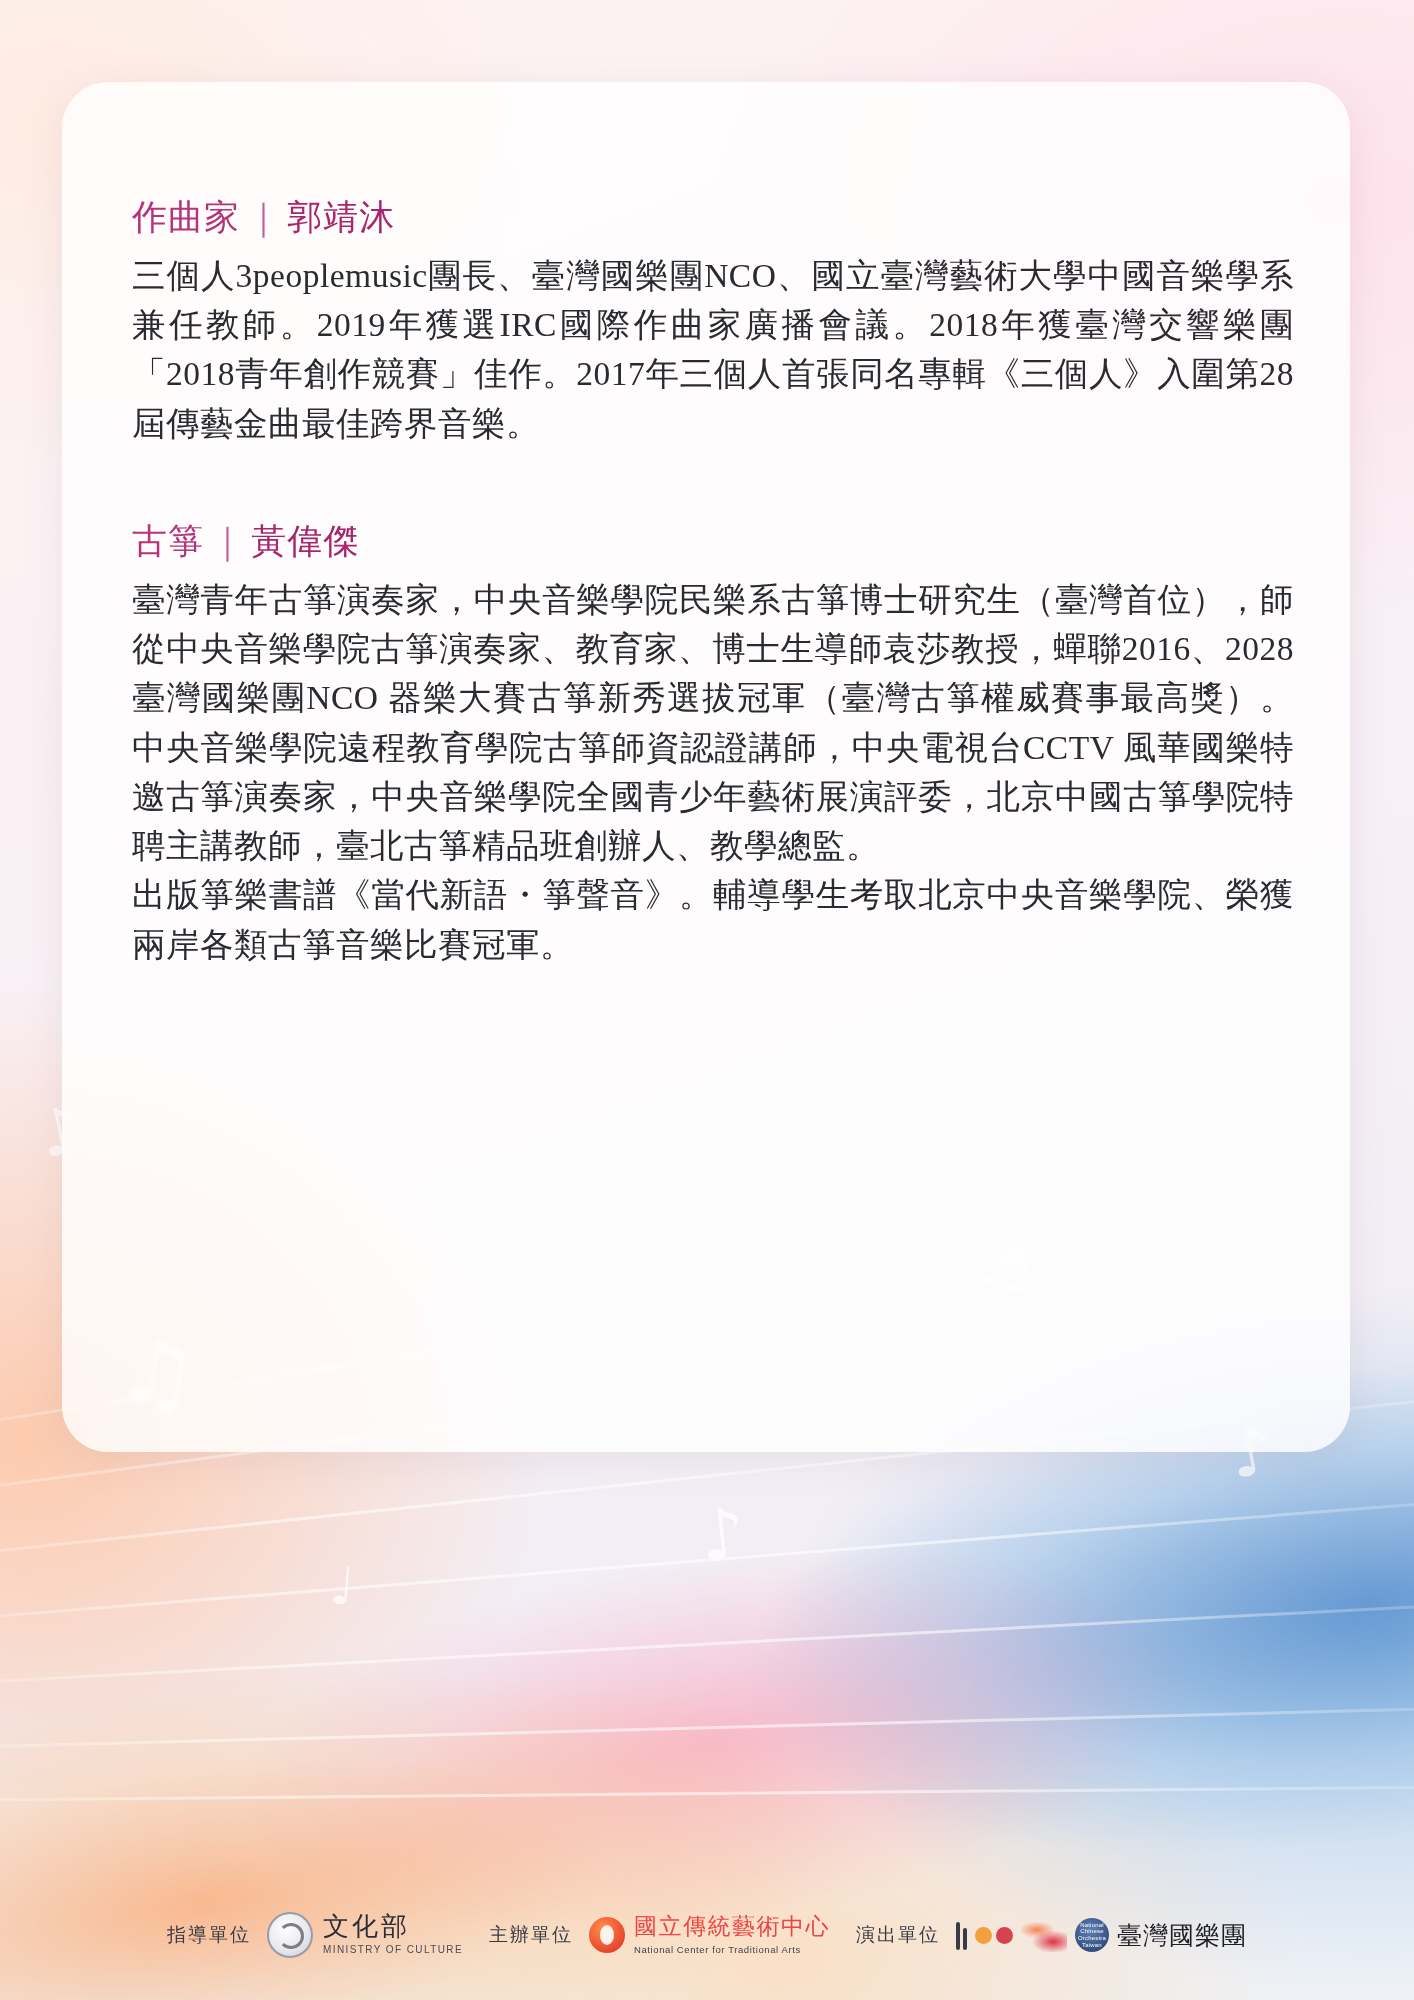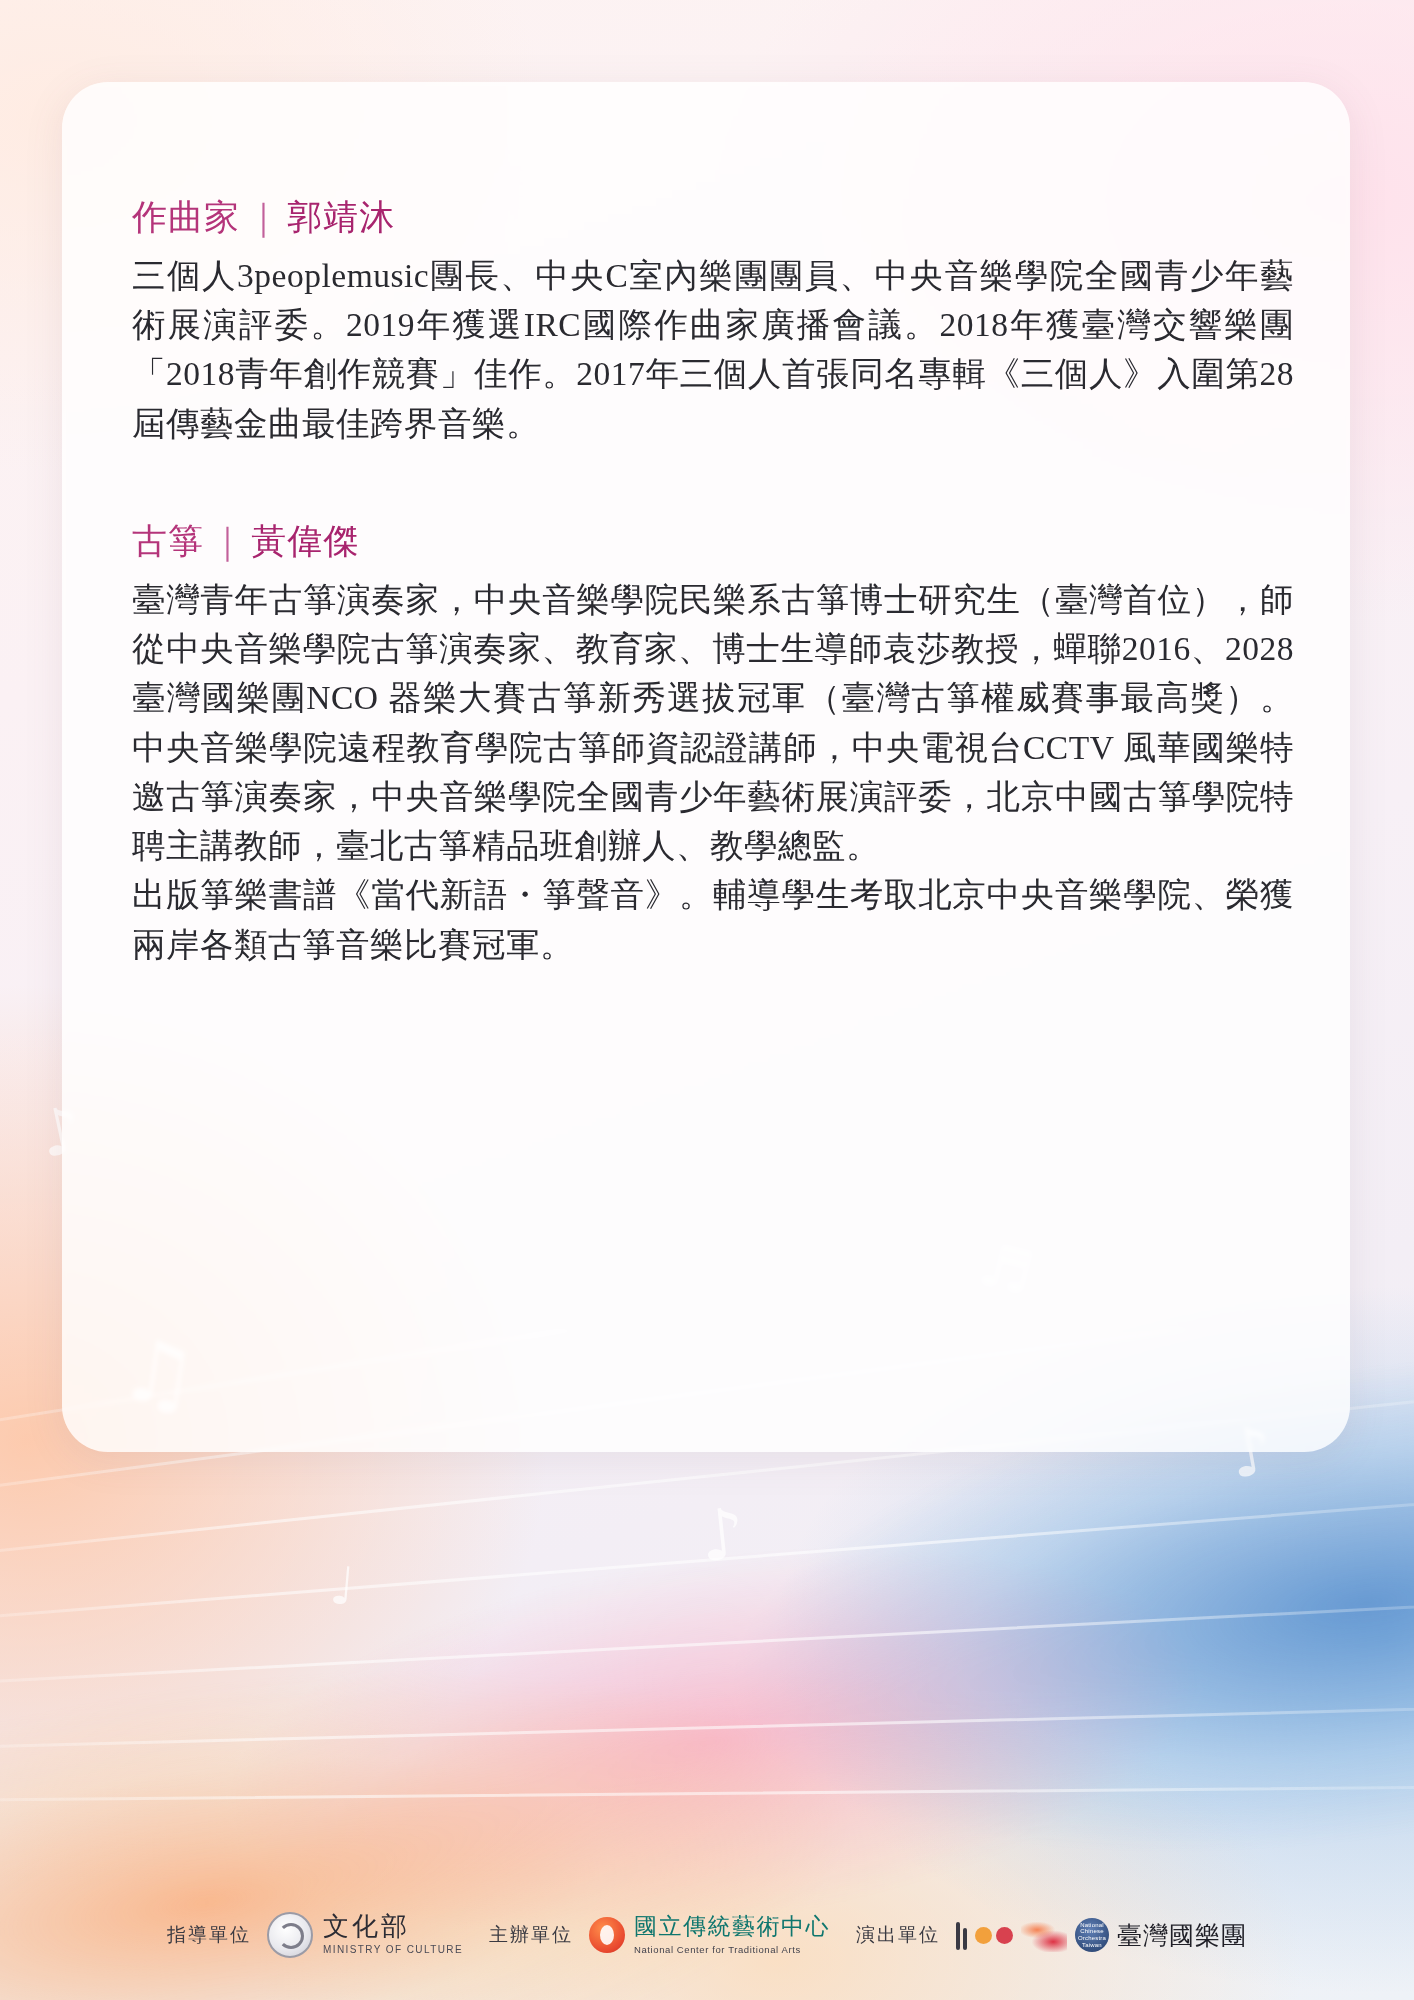--- a/index.html
+++ b/index.html
@@ -151,21 +151,21 @@
     position: relative;
   }
   .ncfta-mark::after {
     content: "";
     position: absolute; left: 11px; top: 8px;
     width: 14px; height: 20px; border-radius: 50% 50% 50% 50%;
     background: #ffffff;
     opacity: 0.9;
   }
   .ncfta-text { line-height: 1.1; }
-  .ncfta-cn { font-size: 23px; color: #0f766e; letter-spacing: 1.5px; font-family: "Liberation Serif", serif; }
+  .ncfta-cn { font-size: 23px; color: #ef4444; letter-spacing: 1.5px; font-family: "Liberation Serif", serif; }
   .ncfta-en { font-size: 9.5px; color: #43434d; letter-spacing: 0.6px; }
 
   .logo-nco { display: flex; align-items: center; gap: 8px; }
   .nco-bars { display: flex; align-items: flex-end; gap: 3px; height: 30px; }
   .nco-bars i { display: block; width: 4px; background: #3a3a44; border-radius: 2px; }
   .nco-dots { display: flex; align-items: center; gap: 4px; }
   .nco-dots b { display: block; width: 17px; height: 17px; border-radius: 50%; }
   .nco-swoop {
     width: 46px; height: 34px;
     background:
@@ -206,21 +206,21 @@
 <div class="card">
   <div class="card-inner">
 
 
     <div class="gap-lg"></div>
 
     <div class="section">
       <h2 class="sec-heading">
         <span>作曲家</span><span class="divider">｜</span><span class="name">郭靖沐</span>
       </h2>
-      <p class="para">三個人3peoplemusic團長、中央C室內樂團團員、中央音樂學院全國青少年藝術展演評委。2019年獲選IRC國際作曲家廣播會議。2018年獲臺灣交響樂團「2018青年創作競賽」佳作。2017年三個人首張同名專輯《三個人》入圍第28屆傳藝金曲最佳跨界音樂。</p>
+      <p class="para">三個人3peoplemusic團長、臺灣國樂團NCO、國立臺灣藝術大學中國音樂學系兼任教師。2019年獲選IRC國際作曲家廣播會議。2018年獲臺灣交響樂團「2018青年創作競賽」佳作。2017年三個人首張同名專輯《三個人》入圍第28屆傳藝金曲最佳跨界音樂。</p>
     </div>
 
     <div class="gap-lg"></div>
 
     <div class="section">
       <h2 class="sec-heading">
         <span>古箏</span><span class="divider">｜</span><span class="name">黃偉傑</span>
       </h2>
       <p class="para">臺灣青年古箏演奏家，中央音樂學院民樂系古箏博士研究生（臺灣首位），師從中央音樂學院古箏演奏家、教育家、博士生導師袁莎教授，蟬聯2016、2028 臺灣國樂團NCO 器樂大賽古箏新秀選拔冠軍（臺灣古箏權威賽事最高獎）。中央音樂學院遠程教育學院古箏師資認證講師，中央電視台CCTV 風華國樂特邀古箏演奏家，中央音樂學院全國青少年藝術展演評委，北京中國古箏學院特聘主講教師，臺北古箏精品班創辦人、教學總監。</p>
       <p class="para">出版箏樂書譜《當代新語・箏聲音》。輔導學生考取北京中央音樂學院、榮獲兩岸各類古箏音樂比賽冠軍。</p>

